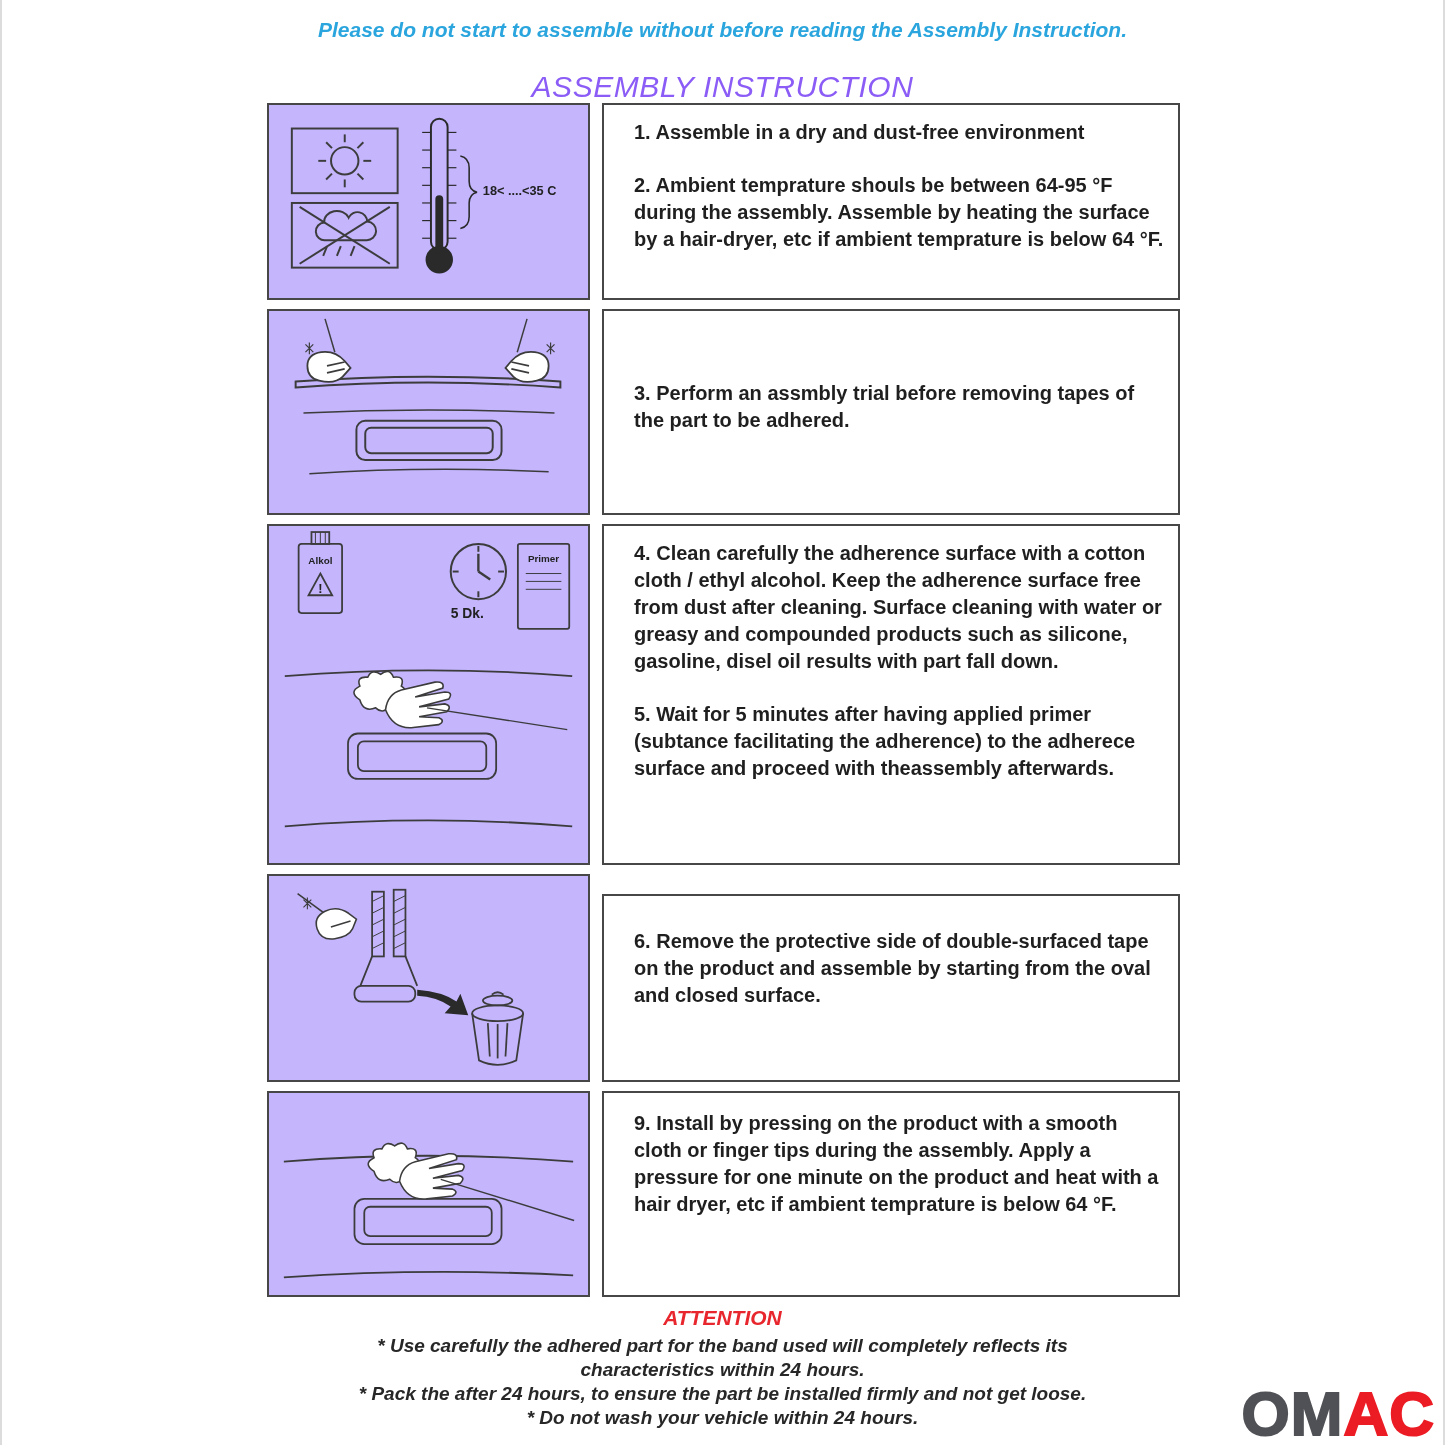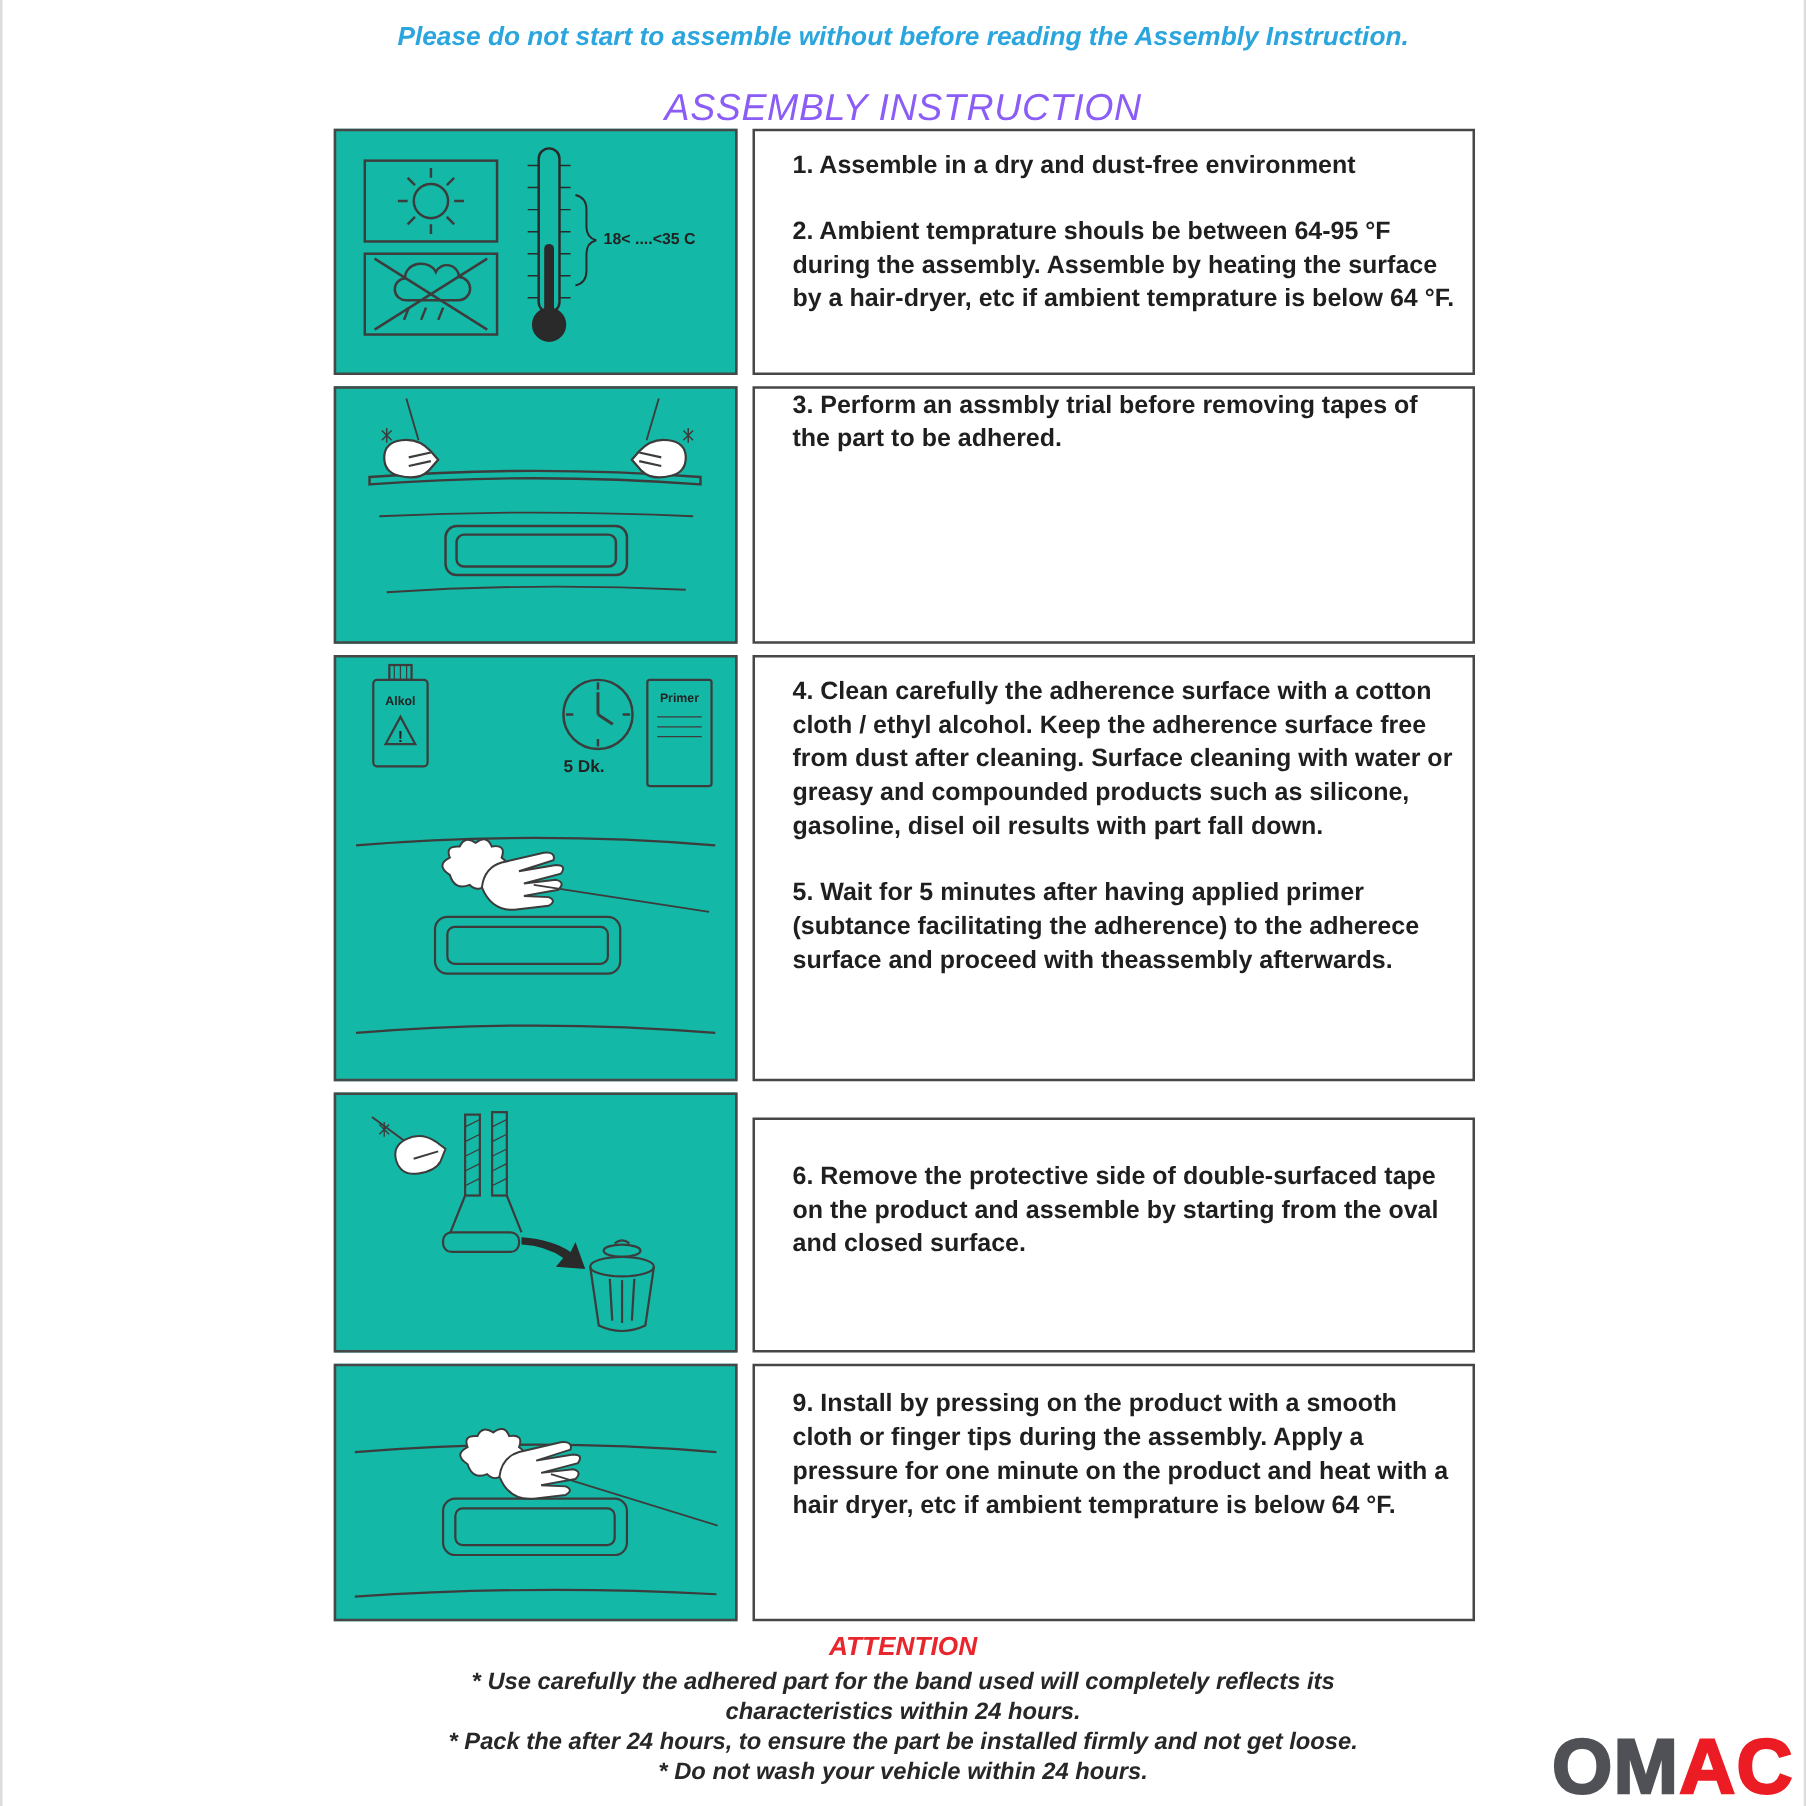--- a/index.html
+++ b/index.html
@@ -13,33 +13,33 @@
   .warning {
     padding-top:18px; text-align:center;
     color:#2aa5dd; font-style:italic; font-weight:bold; font-size:21px;
   }
   .title {
     margin-top:28px; text-align:center;
     font-style:italic; font-size:30px; font-weight:500; color:#8b5cf6; letter-spacing:.5px;
   }
   .table { position:absolute; left:265px; top:103px; width:913px; display:flex; flex-direction:column; gap:9px; }
   .row { display:flex; gap:12px; }
-  .img-box { flex:0 0 323px; width:323px; border:2px solid #474747; background:#14b8a6; }
+  .img-box { flex:0 0 323px; width:323px; border:2px solid #474747; background:#c4b5fd; }
   .img-box svg { display:block; width:100%; height:100%; }
   .text-box {
     flex:1; border:2px solid #474747; background:#fff;
     padding:14px 14px 10px 30px; font-size:20px; line-height:27px; font-weight:600; color:#1f1f1f;
   }
   .text-box p + p { margin-top:26px; }
   .h1 { height:197px; }
   .h2 { height:206px; }
   .h3 { height:341px; }
   .h4 { height:208px; }
   .h5 { height:206px; }
-  .row.r2 .text-box { display:flex; flex-direction:column; justify-content:flex-start; padding-top:0; }
+  .row.r2 .text-box { display:flex; flex-direction:column; justify-content:center; padding-top:0; }
   .row.r4 .text-box { padding-top:32px;margin-top:20px; }
   .row.r5 .text-box { padding-top:17px; }
   .attention { position:absolute; top:1306px; left:0; width:100%; text-align:center; }
   .attention-title { color:#e8262d; font-weight:bold; font-style:italic; font-size:21px; margin-bottom:4px; }
   .attention p { font-style:italic; font-weight:bold; font-size:19px; line-height:24px; color:#272727; }
   .attention p.wrap { max-width:730px; margin:0 auto; }
   .logo {
     position:absolute; right:8px; bottom:0px;
     font-weight:bold; font-size:62px; letter-spacing:1px; line-height:62px;
     -webkit-text-stroke:2px currentColor;

